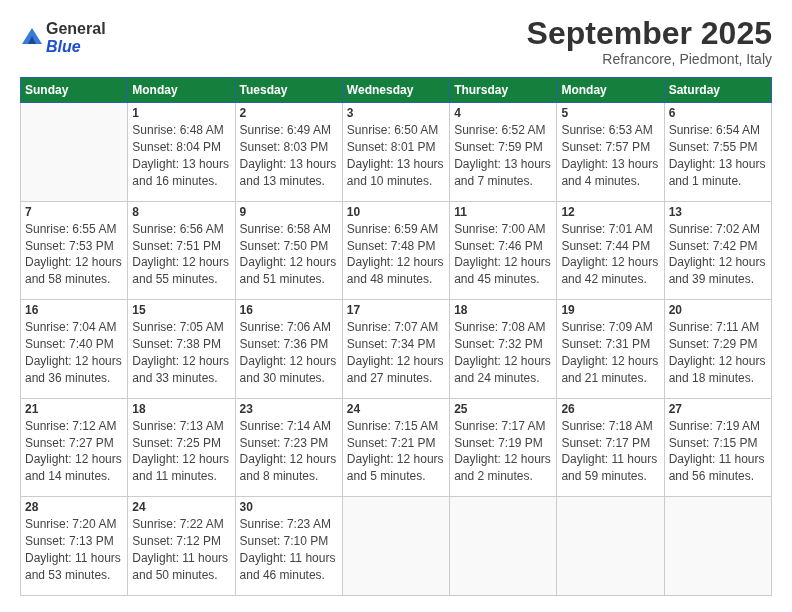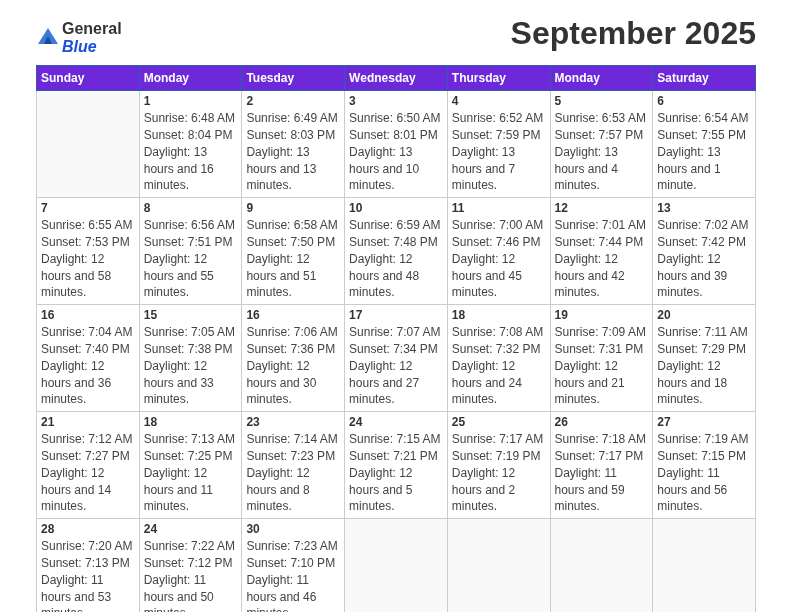--- a/index.html
+++ b/index.html
@@ -6,21 +6,21 @@
     body {
       width: 792px;
       height: 612px;
       font-family: Arial, sans-serif;
       background: #fff;
       overflow: hidden;
     }
     .page {
       width: 792px;
       height: 612px;
-      padding: 16px 36px;
+      padding: 16px 20px;
       display: flex;
       flex-direction: column;
     }
     .header {
       display: flex;
       justify-content: space-between;
       align-items: flex-start;
       margin-bottom: 10px;
     }
     .logo {
@@ -47,21 +47,21 @@
       color: #555;
     }
     .calendar {
       flex: 1;
       border: 1px solid #ccc;
       border-collapse: collapse;
       width: 100%;
       table-layout: fixed;
     }
     .calendar th {
-      background: #6d28d9;
+      background: #15803d;
       color: #fff;
       font-size: 12px;
       font-weight: bold;
       padding: 5px 4px;
       text-align: left;
       border: 1px solid #2a5faa;
     }
     .calendar td {
       border: 1px solid #ccc;
       vertical-align: top;
@@ -96,20 +96,21 @@
         <polygon points="12,2 22,18 2,18" fill="#3a7bd5"></polygon>
         <polygon points="8,18 16,18 12,10" fill="#1a4a99"></polygon>
       </svg>
       <div>
         <div style="font-size:16px;font-weight:bold;color:#333;line-height:1.1;">General</div>
         <div style="font-size:16px;font-weight:bold;color:#1d4ed8;line-height:1.1;font-style:italic;">Blue</div>
       </div>
     </div>
     <div class="title-block">
       <div class="month-title">September 2025</div>
+      <div class="location-title">Refrancore, Piedmont, Italy</div>
     </div>
   </div>
 
   <table class="calendar">
     <thead>
       <tr>
         <th>Sunday</th>
         <th>Monday</th>
         <th>Tuesday</th>
         <th>Wednesday</th>

